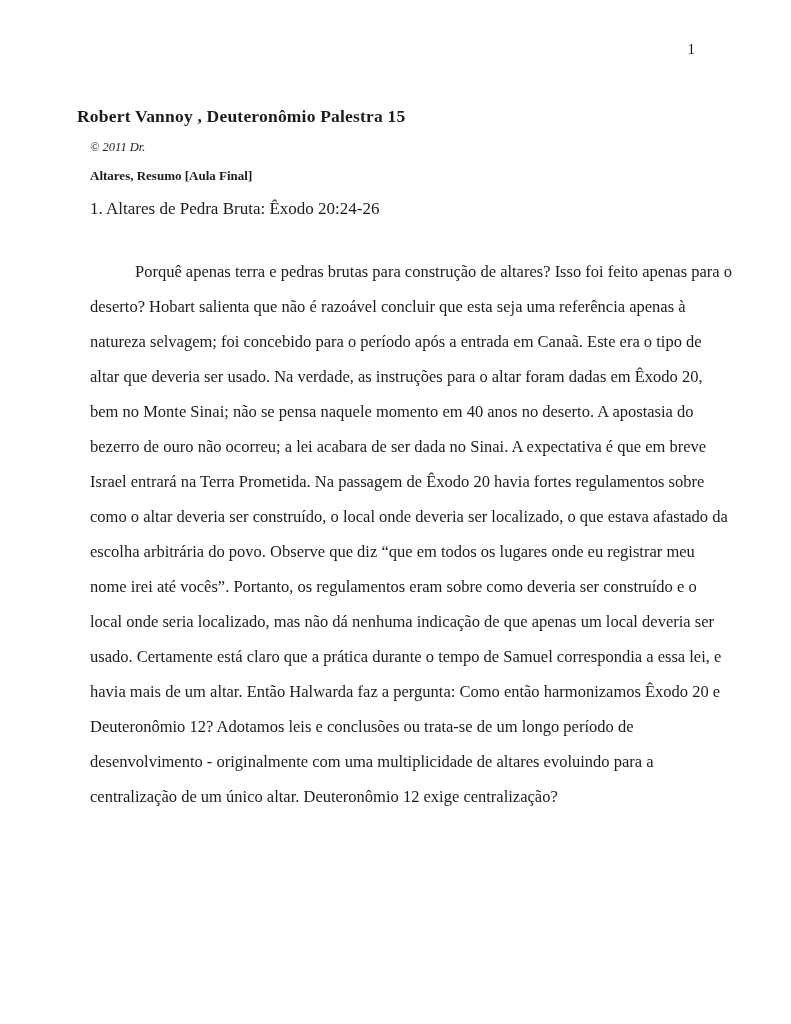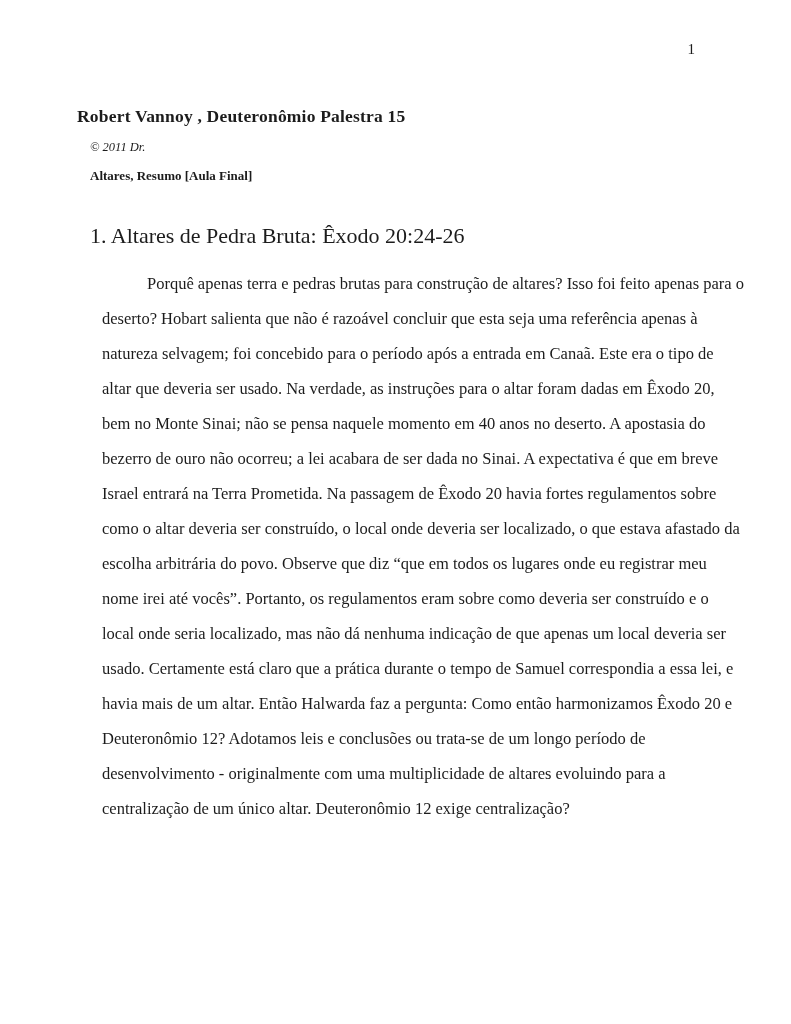--- a/index.html
+++ b/index.html
@@ -42,30 +42,30 @@
   .doc-subtitle {
     position: absolute;
     top: 168px;
     left: 90px;
     margin: 0;
     font-size: 13px;
     font-weight: bold;
   }
   .section-heading {
     position: absolute;
-    top: 223px;
+    top: 199px;
     left: 90px;
-    font-size: 22px;
+    font-size: 17px;
   }
   .body-paragraph {
     position: absolute;
     top: 254px;
     left: 90px;
     width: 642px;
-    margin: 12px;
+    margin: 0;
     font-size: 16.5px;
     line-height: 35px;
     text-indent: 45px;
     text-align: left;
   }
 </style>
 </head>
 <body>
 
 <div class="page">

